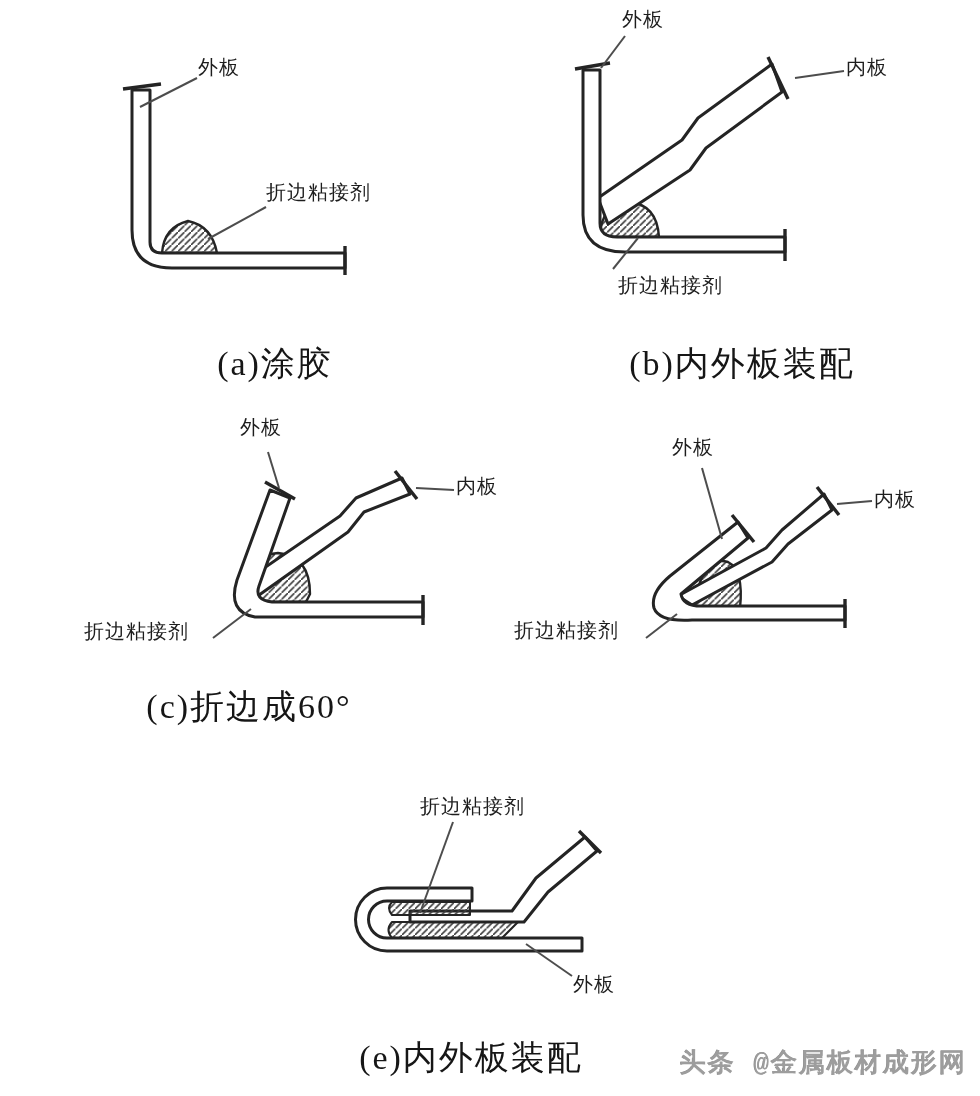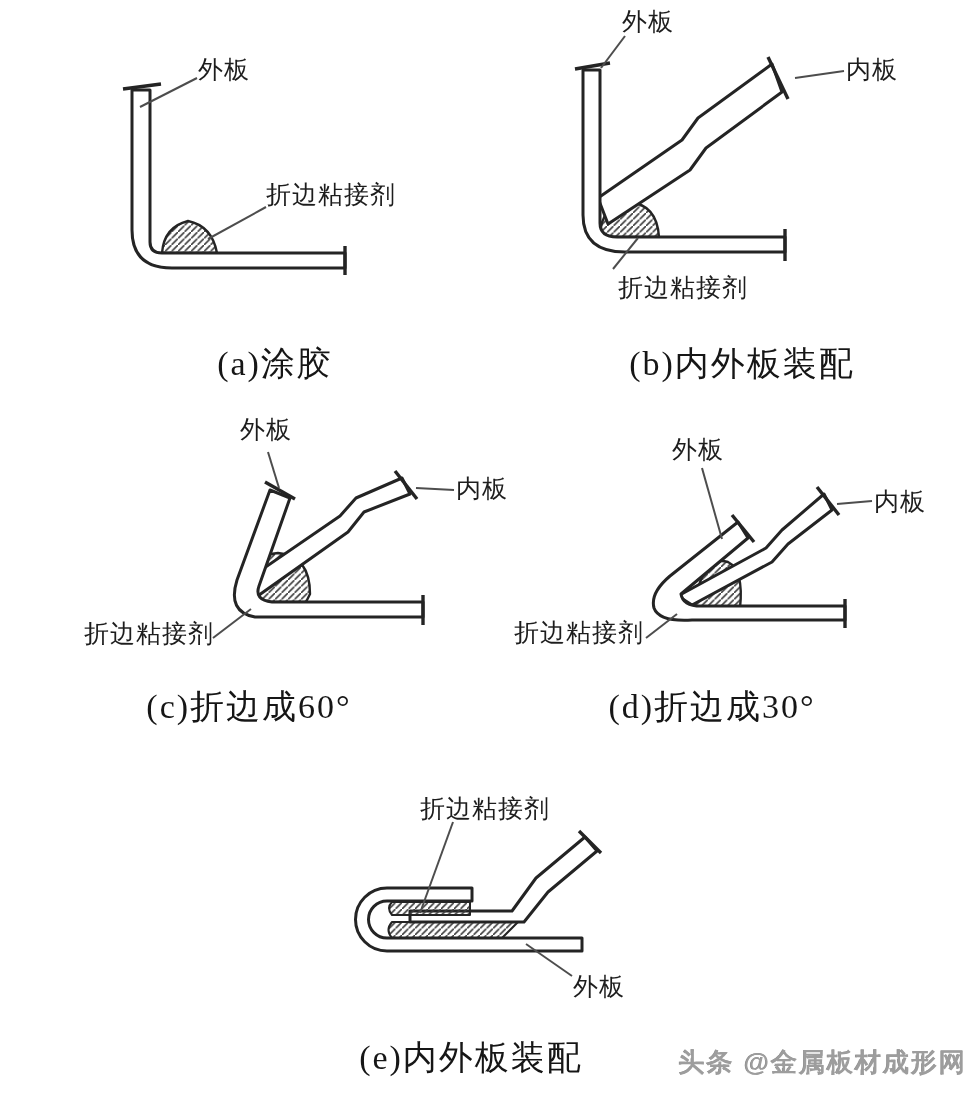--- a/index.html
+++ b/index.html
@@ -2,30 +2,30 @@
 <html><head>
 <meta charset="utf-8">
 <style>
   html,body{margin:0;padding:0;background:#ffffff;}
   #stage{
     position:relative;width:980px;height:1096px;background:#ffffff;overflow:hidden;
     font-family:"Liberation Serif","DejaVu Serif",serif;
   }
   .panel-svg{position:absolute;}
   .part-label{
-    position:absolute;font-size:25px;color:#1d1d1d;letter-spacing:1px;
+    position:absolute;font-size:20px;color:#1d1d1d;letter-spacing:1px;
     white-space:nowrap;line-height:1.1;
   }
   .caption{
     position:absolute;width:330px;text-align:center;font-size:34px;color:#161616;
     letter-spacing:2px;white-space:nowrap;line-height:1.1;
   }
   .watermark{
     position:absolute;top:1045px;right:13px;font-size:26px;font-weight:bold;
-    font-family:Liberation Sans, sans-serif;
+    font-family:Liberation Mono, monospace;
     color:#9d9d9d;letter-spacing:2px;white-space:nowrap;
     text-shadow:1.5px 1.5px 0 #ffffff, -0.5px -0.5px 0 #8a8a8a;
   }
   .stroke{fill:#ffffff;stroke:#242424;stroke-width:3;stroke-linejoin:round;}
   .tick{stroke:#242424;stroke-width:3.4;stroke-linecap:butt;fill:none;}
   .leader{stroke:#4d4d4d;stroke-width:2;fill:none;}
   .blob{stroke:#242424;stroke-width:2.4;stroke-linejoin:round;}
   .hband{stroke:#242424;stroke-width:2;stroke-linejoin:round;}
 </style>
 </head>
@@ -104,21 +104,20 @@
     <path class="tick" d="M232,65 L254,92"></path>
     <path class="tick" d="M345,149 L345,178"></path>
     <path class="tick" d="M317,37 L339,65"></path>
     <path class="leader" d="M202,18 L222,89"></path>
     <path class="leader" d="M337,54 L372,51"></path>
     <path class="leader" d="M146,188 L177,164"></path>
   </svg>
   <div class="part-label" style="left:672px;top:436px">外板</div>
   <div class="part-label" style="left:874px;top:488px">内板</div>
   <div class="part-label" style="left:514px;top:619px">折边粘接剂</div>
-  <div class="caption" style="left:547px;top:688px">(d)折边成30°</div>
 
   <svg class="panel-svg" style="left:350px;top:818px" width="270" height="165" viewBox="0 0 270 165">
     <defs>
       <pattern id="hatch-e" patternUnits="userSpaceOnUse" width="6.5" height="6.5">
         <path d="M0,6.5 L6.5,0" stroke="#3a3a3a" stroke-width="1.6"></path>
       </pattern>
     </defs>
     <path class="stroke" d="M60,93 L162,93 L186,60 L235,19 L247,33 L198,74 L174,104 L60,104 Z"></path>
     <path class="hband" fill="url(#hatch-e)" d="M42,84 L120,84 L120,97 L42,97 Q36,90 42,84 Z"></path>
     <path class="hband" fill="url(#hatch-e)" d="M42,104 L168,104 L152,120 L42,120 Q35,112 42,104 Z"></path>

